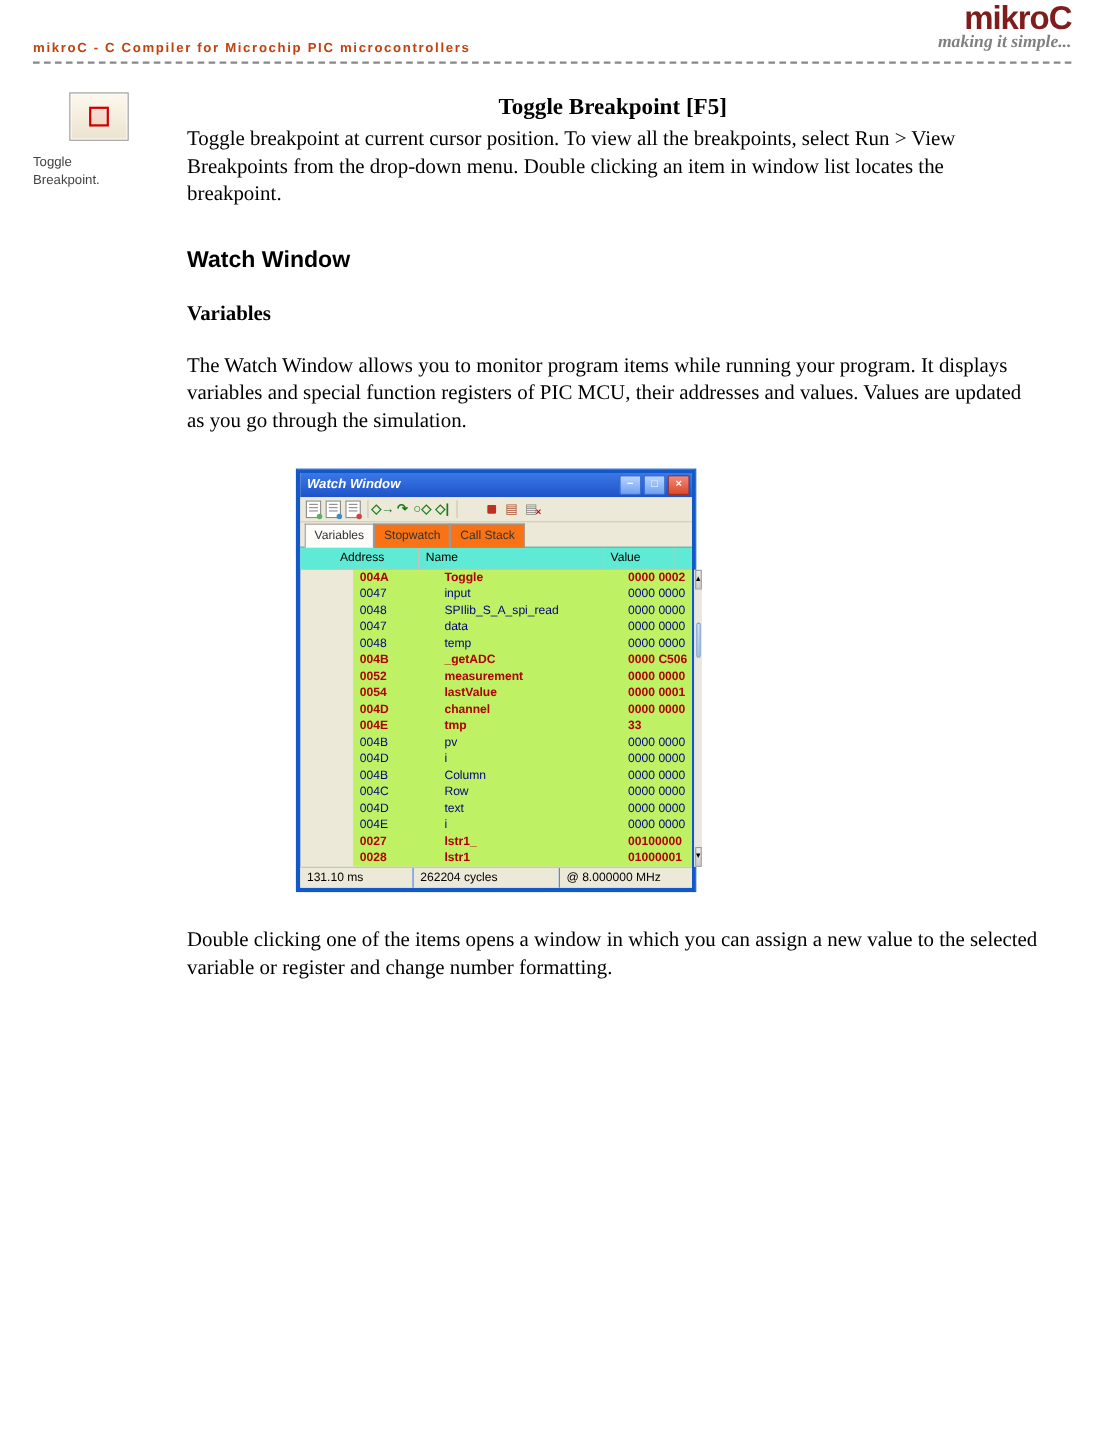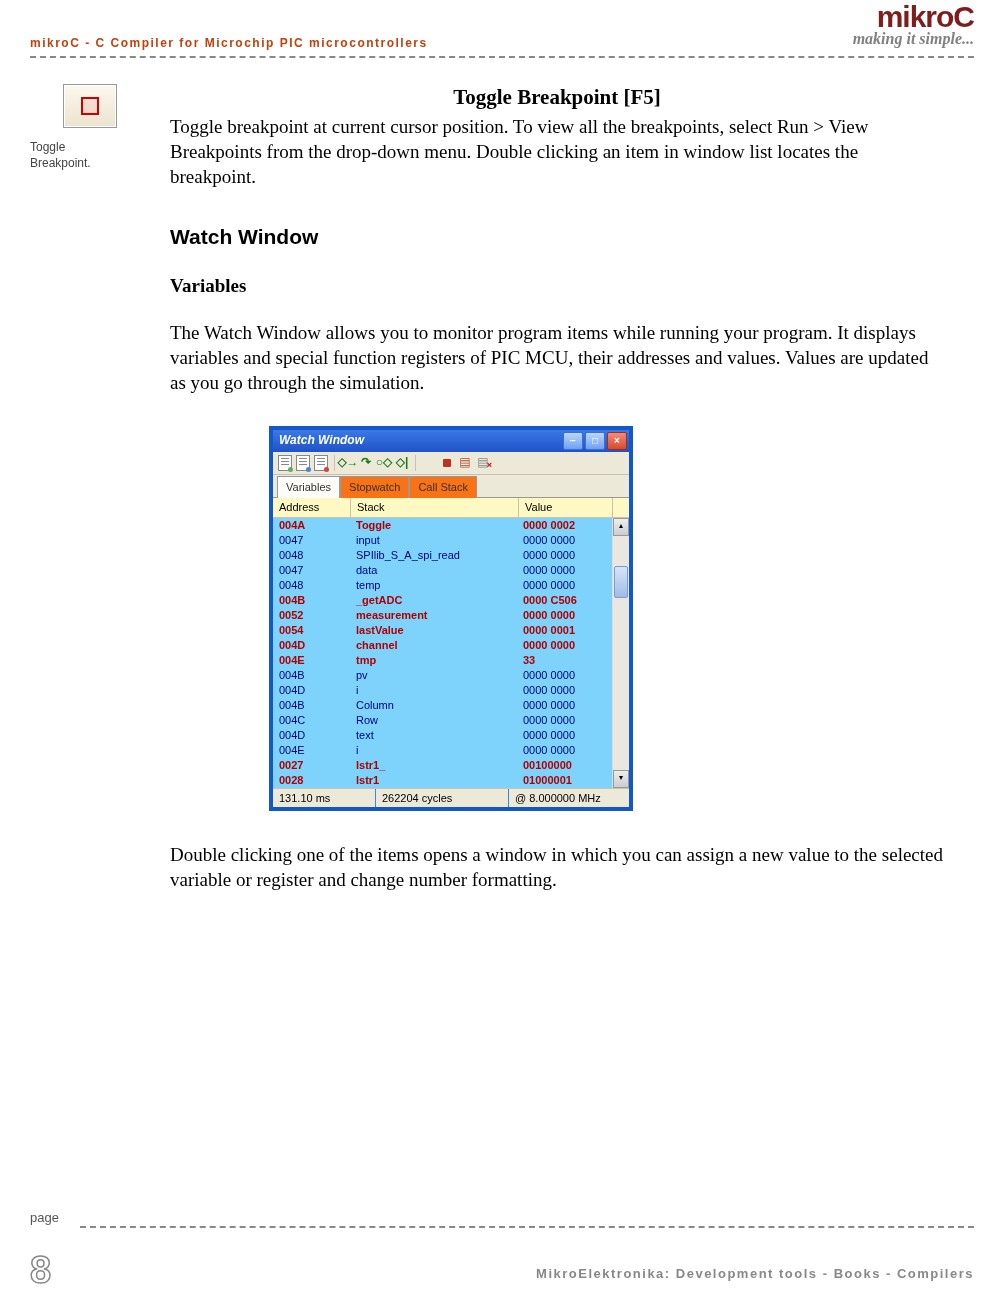--- a/index.html
+++ b/index.html
@@ -207,37 +207,39 @@
     color: #333;
     position: relative;
     top: 1px;
   }
   .ww-tab.active {
     background: #fdfcf8;
     z-index: 2;
   }
   .ww-columns {
     display: flex;
-    background: #fef9c3;
+    background: #5eead4;
     border-top: 1px solid #999;
     font-size: 11px;
+    padding-left: 30px;
   }
   .ww-columns > div {
     padding: 2px 6px;
     border-right: 1px solid #c7c3b4;
     border-bottom: 1px solid #c7c3b4;
   }
   .col-addr { width: 65px; }
   .col-name { width: 155px; }
   .col-value { flex: 1; }
   .col-scroll { width: 16px; border-right: none !important; padding: 0 !important;}
   .ww-body {
     display: flex;
-    background: #7dd3fc;
+    background: #bef264;
     max-height: 280px;
+    margin-left: 48px;
   }
   .ww-rows {
     flex: 1;
   }
   .ww-row {
     display: flex;
     font-size: 11px;
     line-height: 14px;
   }
   .ww-row > div {
@@ -408,21 +410,21 @@
               <span style="position:absolute;right:-1px;bottom:-1px;color:#c00;font-size:9px;font-weight:bold;">×</span>
             </div>
         </div>
         <div class="ww-tabs">
           <div class="ww-tab active">Variables</div>
           <div class="ww-tab">Stopwatch</div>
           <div class="ww-tab">Call Stack</div>
         </div>
         <div class="ww-columns">
           <div class="col-addr">Address</div>
-          <div class="col-name">Stack</div>
+          <div class="col-name">Name</div>
           <div class="col-value">Value</div>
           <div class="col-scroll"></div>
         </div>
         <div class="ww-body">
           <div class="ww-rows" id="ww-rows">
               <div class="ww-row bold">
                 <div class="col-addr">004A</div>
                 <div class="col-name">Toggle</div>
                 <div class="col-value">0000 0002</div>
               </div>
@@ -524,24 +526,14 @@
           <div style="width:90px">131.10 ms</div>
           <div style="width:120px">262204 cycles</div>
           <div>@ 8.000000 MHz</div>
         </div>
       </div>
 
       <p>Double clicking one of the items opens a window in which you can assign a new value to the selected variable or register and change number formatting.</p>
     </div>
   </div>
 
-  <div class="footer">
-    <hr class="hr-dashed">
-    <div class="footer-row">
-      <div>
-        <div class="page-label">page</div>
-        <div class="page-number">8</div>
-      </div>
-      <div class="footer-text">MikroElektronika: Development tools - Books - Compilers</div>
-    </div>
-  </div>
 
 </div>
 
 </body></html>

